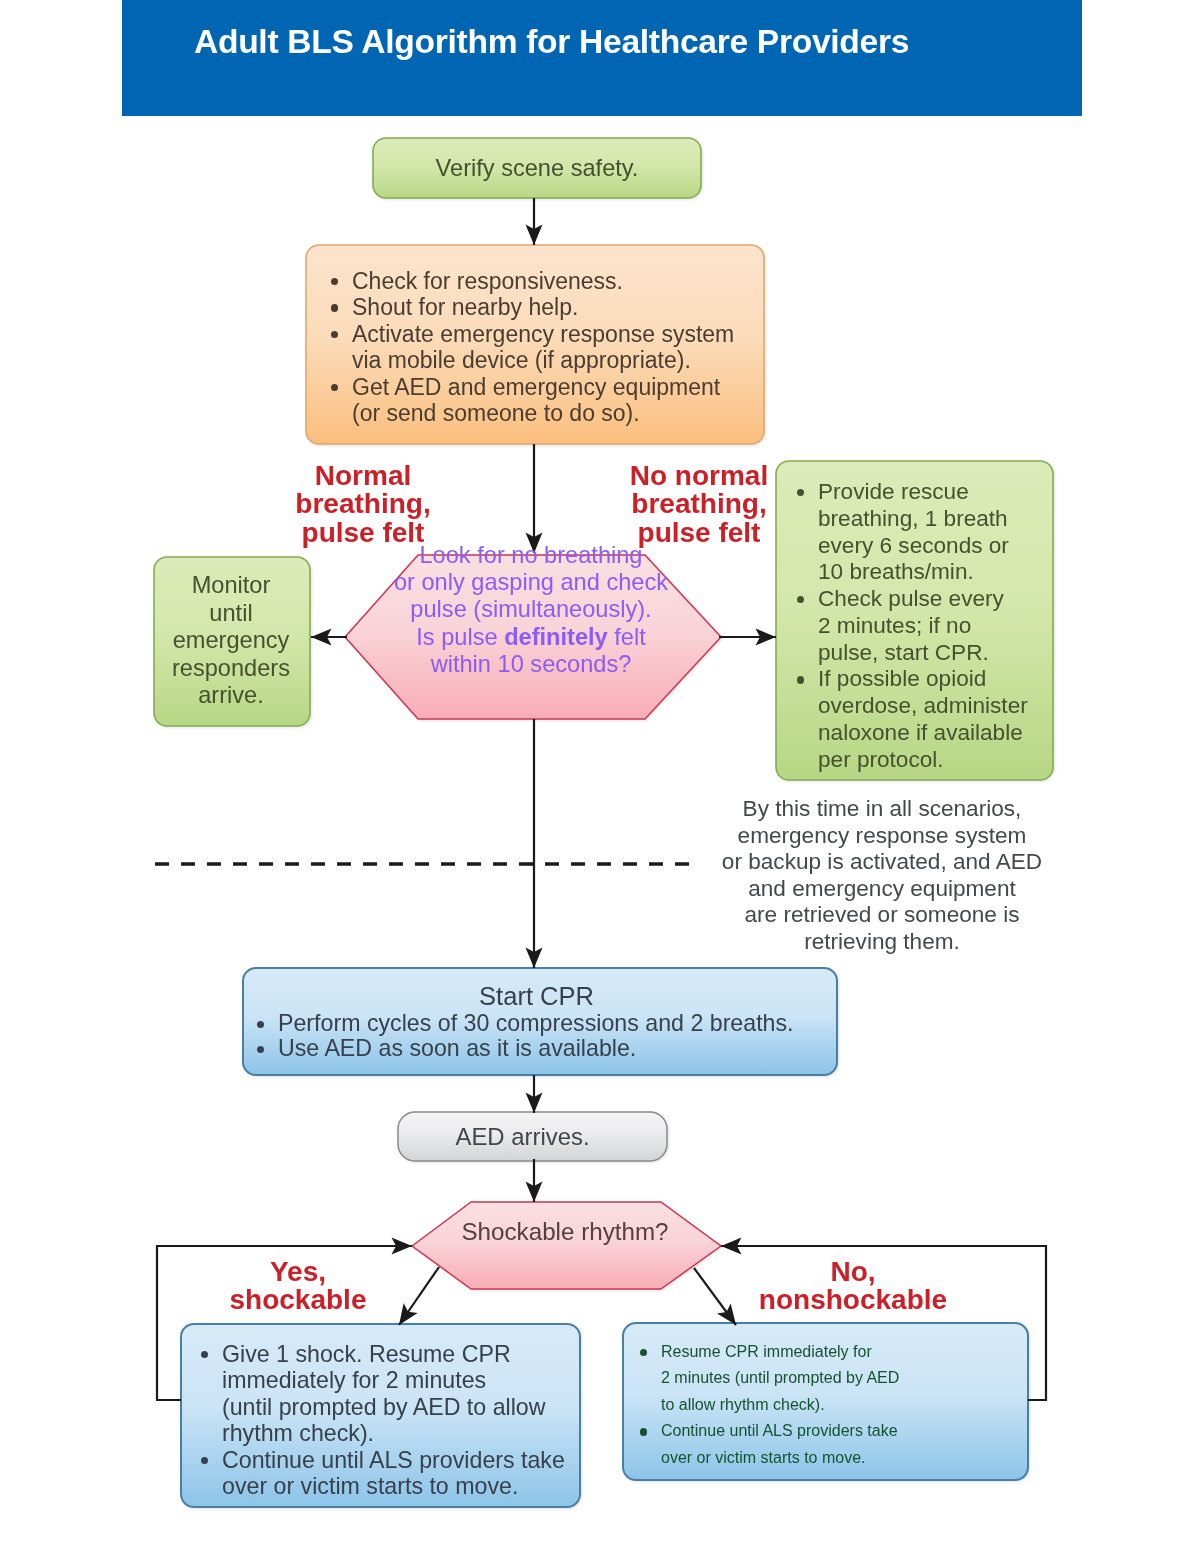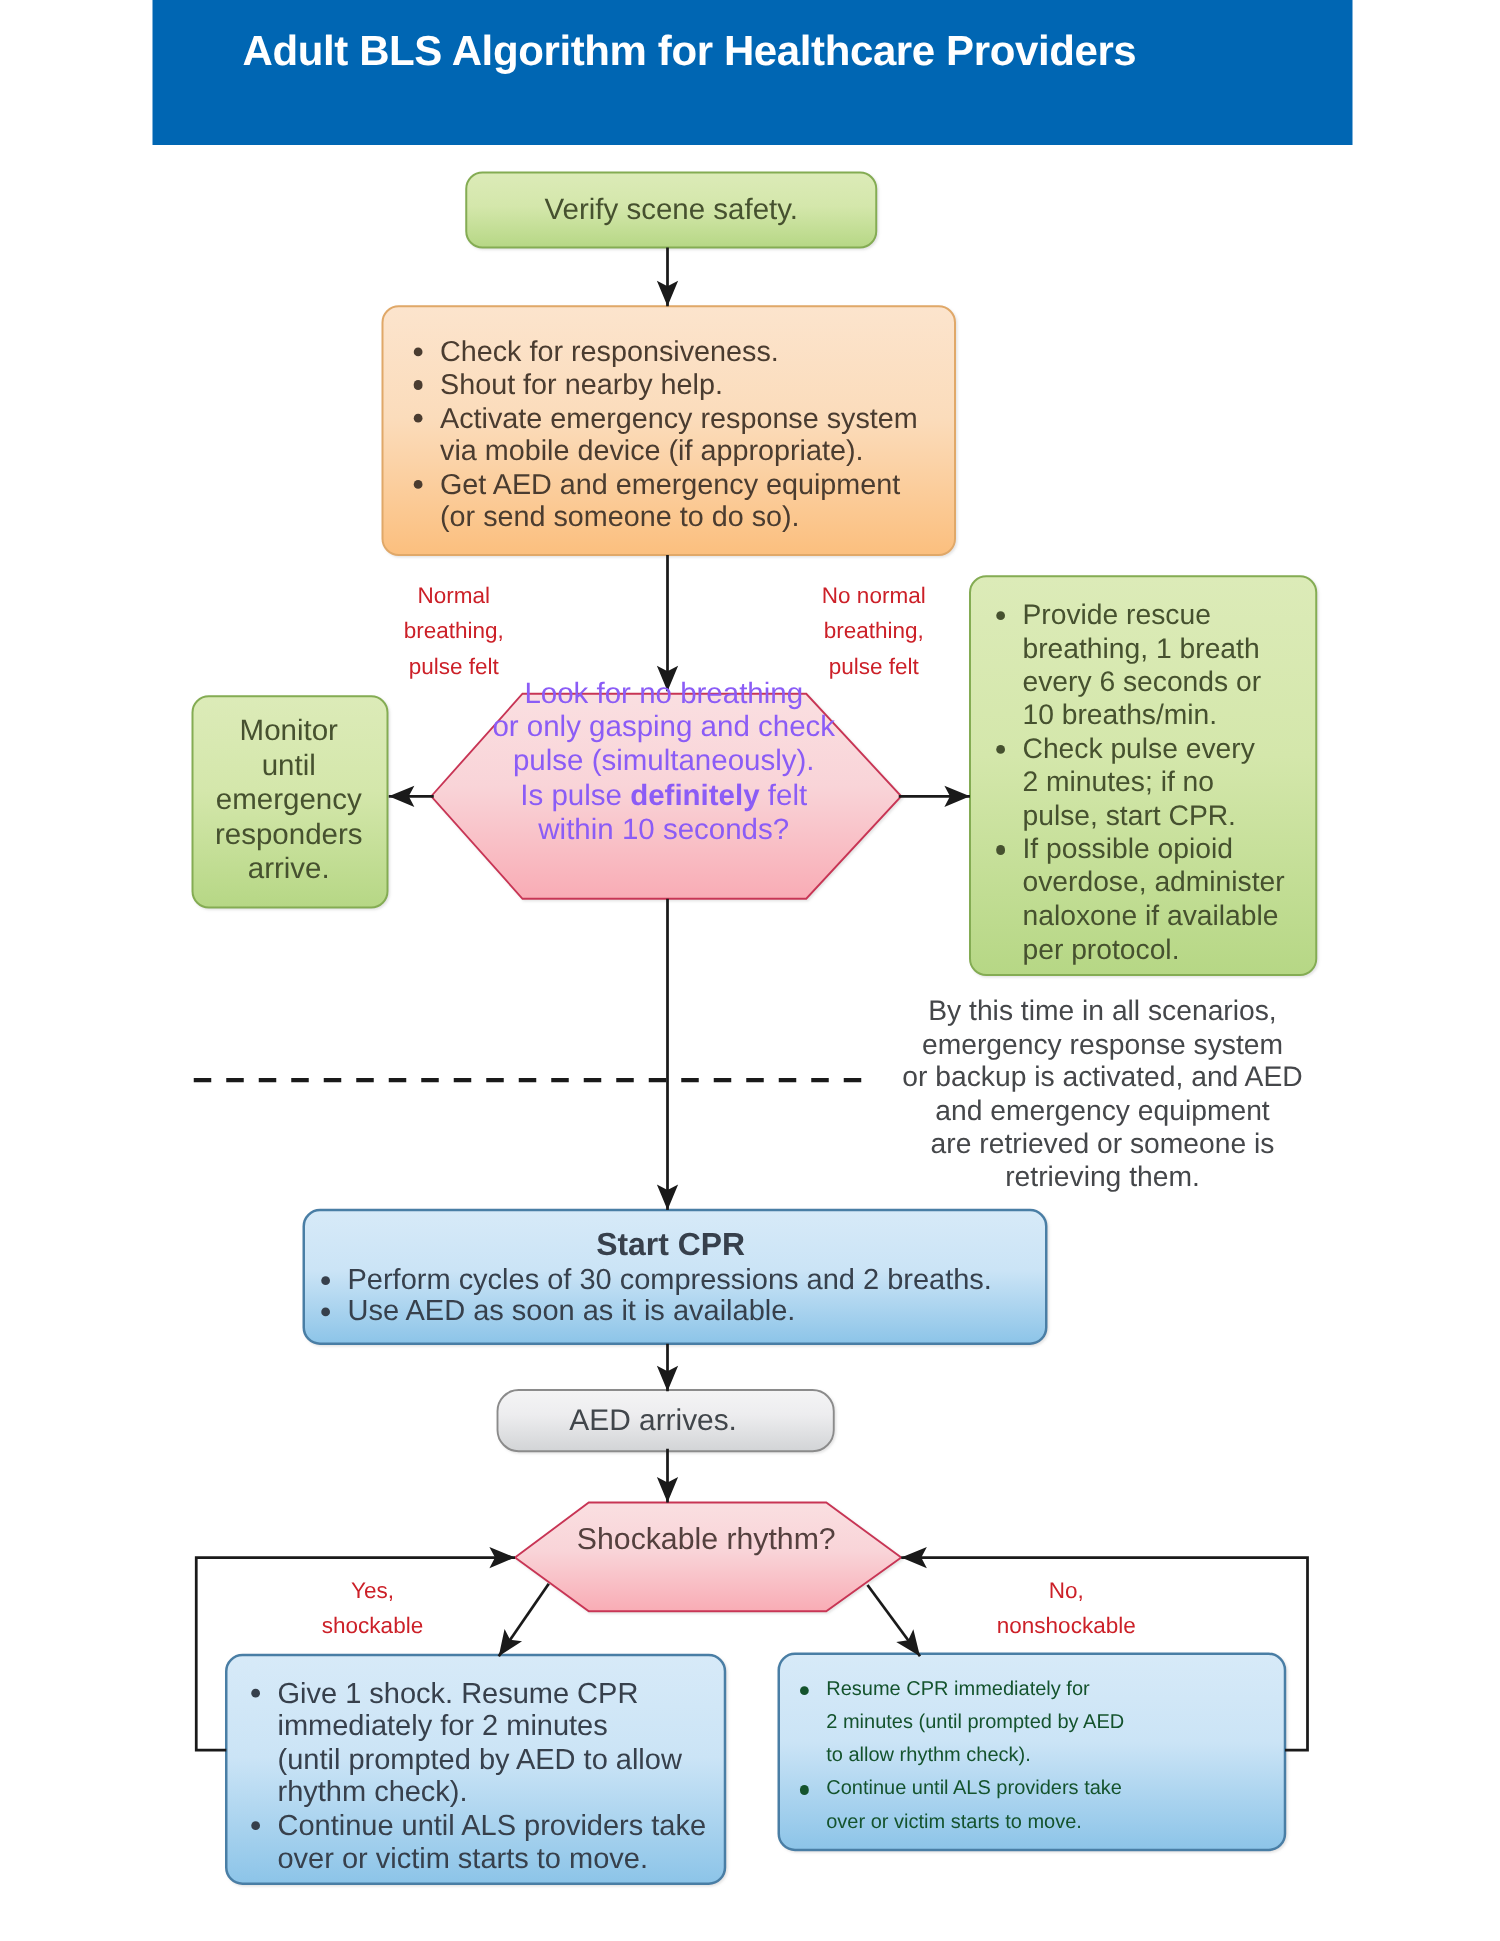--- a/index.html
+++ b/index.html
@@ -7,30 +7,30 @@
   body{width:1200px;height:1553px;overflow:hidden;font-family:"Liberation Sans",sans-serif;}
   #page{position:relative;width:1200px;height:1553px;background:#fff;overflow:hidden;}
   .hdr{position:absolute;left:122px;top:0;width:960px;height:116px;background:#0066b3;}
   .hdr-title{position:absolute;left:28px;top:22px;font-size:33.6px;line-height:40px;font-weight:bold;color:#fff;letter-spacing:-0.3px;white-space:nowrap;margin-left:44px;}
   svg.canvas{position:absolute;left:0;top:0;width:1200px;height:1553px;pointer-events:none;}
   .tbox{position:absolute;box-sizing:border-box;color:#3a3a38;}
   .ctr{text-align:center;}
   .ul{list-style:none;margin:0;padding:0;}
   .ul li{position:relative;padding-left:21px;}
   .ul li::before{content:"";position:absolute;left:0px;top:10px;width:7.4px;height:7.4px;border-radius:50%;background:currentColor;}
-  .red{color:#cc2028;font-weight:normal;font-size:18px;line-height:28.3px;}
+  .red{color:#cc2028;font-weight:bold;font-size:28px;line-height:28.3px;}
 
   #t-verify{left:373px;top:155px;width:328px;font-size:23.6px;line-height:26px;color:#46512f;}
   #t-assess{left:331px;top:268px;width:410px;font-size:23px;line-height:26.4px;color:#4a3c30;}
   #t-monitor{left:157px;top:572px;width:148px;font-size:23.6px;line-height:27.5px;color:#46512f;}
   #t-dec1{left:362px;top:542px;width:338px;font-size:23.6px;line-height:27.2px;color:#8b5cf6;}
   #t-rescue{left:797px;top:479px;width:240px;font-size:22.6px;line-height:26.75px;color:#46512f;}
   #t-note{left:717px;top:796px;width:330px;font-size:22.6px;line-height:26.5px;color:#45474a;}
   #t-cpr{left:257px;top:983px;width:580px;font-size:23.2px;line-height:25.2px;color:#37404c;}
-  #t-cpr-title{font-weight:bold;font-size:25.5px;line-height:26.5px;margin-left:-21px;margin-bottom:1px;}
+  #t-cpr-title{font-weight:normal;font-size:25.5px;line-height:26.5px;margin-left:-21px;margin-bottom:1px;}
   #t-aed{left:398px;top:1124px;width:249px;font-size:23.9px;line-height:26px;color:#41464b;}
   #t-dec2{left:413px;top:1218px;width:304px;font-size:24.2px;line-height:27.7px;color:#54403e;}
   #t-shock{left:201px;top:1341px;width:385px;font-size:23.2px;line-height:26.4px;color:#37404c;}
   #t-nonshock{left:640px;top:1339px;width:385px;font-size:16px;line-height:26.4px;color:#14532d;}
 
   #l-normal{left:263px;top:462px;width:200px;}
   #l-nonormal{left:599px;top:462px;width:200px;}
   #l-nobreath{left:314px;top:743px;width:210px;}
   #l-yes{left:198px;top:1258px;width:200px;}
   #l-no{left:747px;top:1258px;width:212px;}

